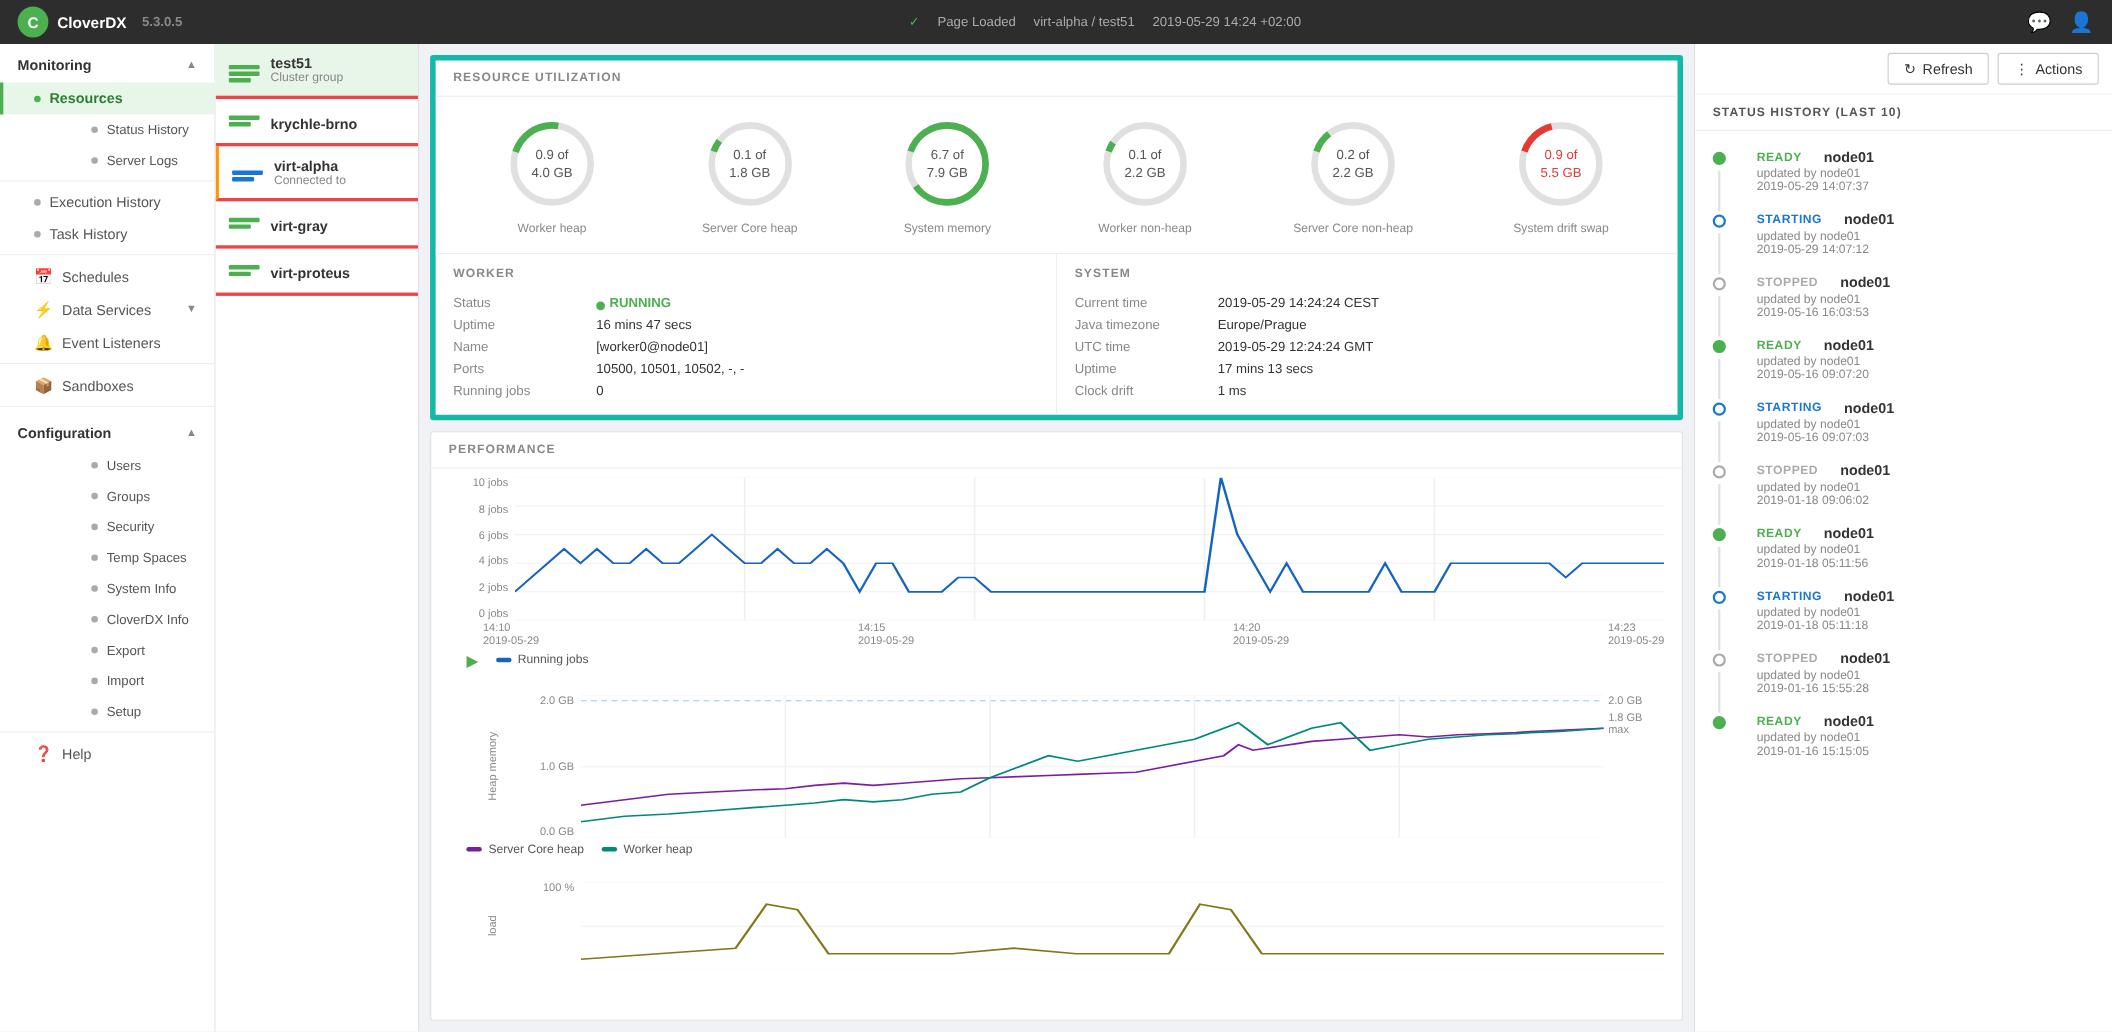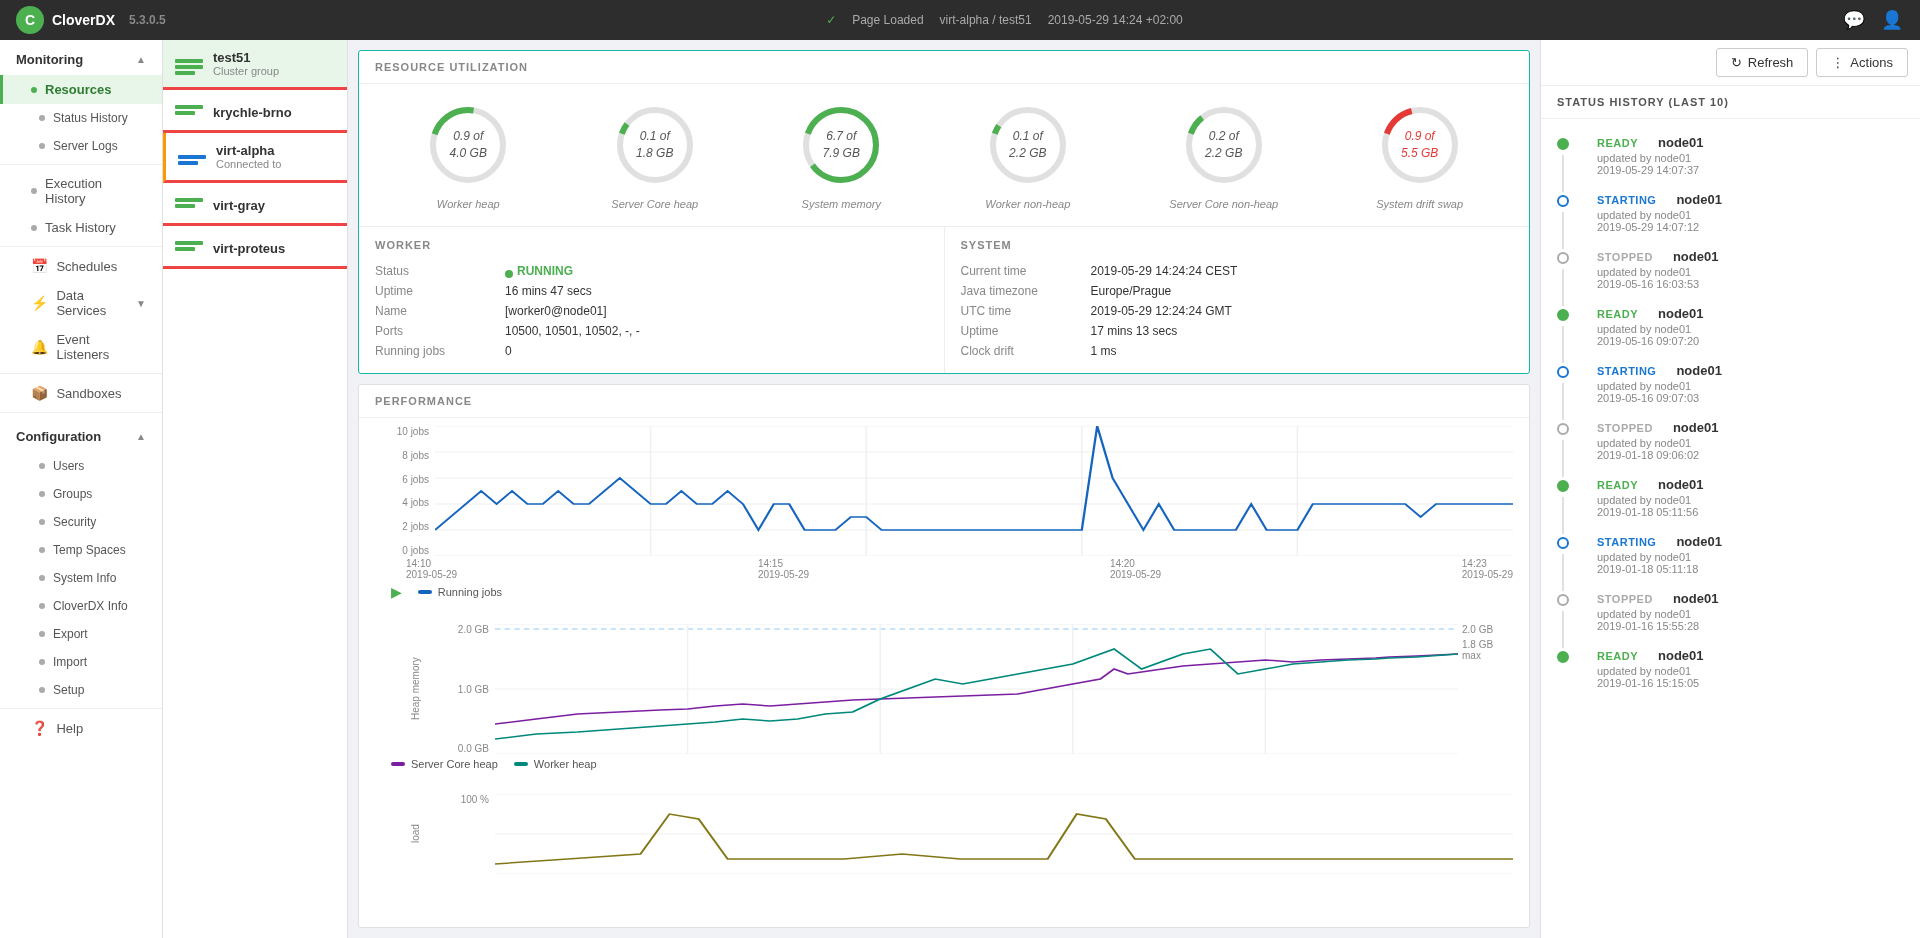--- a/index.html
+++ b/index.html
@@ -12,27 +12,27 @@
     .topbar-version { color: #888; font-size: 12px; margin-left: 6px; }
     .topbar-center { flex: 1; display: flex; align-items: center; justify-content: center; gap: 16px; font-size: 12px; color: #aaa; }
     .topbar-center .check { color: #4caf50; }
     .topbar-right { display: flex; align-items: center; gap: 16px; }
     .topbar-right .icon-btn { color: #aaa; cursor: pointer; font-size: 18px; }
 
     
     .app-body { display: flex; flex: 1; overflow: hidden; }
 
     
-    .sidebar { width: 163px; background: #fff; border-right: 1px solid #e0e0e0; display: flex; flex-direction: column; overflow-y: auto; flex-shrink: 0; }
+    .sidebar { width: 196px; background: #fff; border-right: 1px solid #e0e0e0; display: flex; flex-direction: column; overflow-y: auto; flex-shrink: 0; }
     .sidebar-section { padding: 0; }
     .sidebar-group-header { display: flex; align-items: center; justify-content: space-between; padding: 12px 16px 8px; font-size: 13px; font-weight: 600; color: #333; cursor: pointer; }
     .sidebar-group-header .chevron { font-size: 10px; color: #888; }
     .sidebar-item { display: flex; align-items: center; gap: 8px; padding: 7px 16px 7px 28px; font-size: 13px; color: #555; cursor: pointer; border-left: 3px solid transparent; }
     .sidebar-item.active { background: #e8f5e9; color: #2e7d32; border-left: 3px solid #4caf50; font-weight: 600; }
-    .sidebar-item.sub { padding-left: 36px; font-size: 12px; }
+    .sidebar-item.sub { padding-left: 36px; font-size: 12px; margin-left: 44px; }
     .sidebar-item .dot { width: 6px; height: 6px; border-radius: 50%; background: #aaa; flex-shrink: 0; }
     .sidebar-item.active .dot { background: #4caf50; }
     .sidebar-divider { height: 1px; background: #eee; margin: 4px 0; }
     .sidebar-item .item-icon { font-size: 14px; color: #888; }
 
     
     .secondary-sidebar { width: 185px; background: #fff; border-right: 1px solid #e0e0e0; overflow-y: auto; flex-shrink: 0; }
     .cluster-item { display: flex; align-items: flex-end; gap: 10px; padding: 10px 12px; cursor: pointer; border-bottom: 3px solid #ef4444; }
     .cluster-item.selected { background: #e8f5e9; }
     .cluster-icon { width: 28px; height: 20px; display: flex; flex-direction: column; gap: 2px; justify-content: center; }
@@ -42,24 +42,24 @@
     .cluster-icon.green .bar { background: #4caf50; }
     .cluster-icon.blue .bar { background: #1976d2; }
     .cluster-item-info .name { font-weight: 600; font-size: 13px; color: #333; }
     .cluster-item-info .sub { font-size: 11px; color: #888; }
     .cluster-item.highlighted { border-left: 3px solid #ff9800; }
 
     
     .main-content { flex: 1; display: flex; flex-direction: column; overflow: hidden; }
 
     
-    .section-panel { background: #fff; margin: 10px; border: 1px solid #14b8a6; border-radius: 3px; flex-shrink: 0; }
+    .section-panel { background: #fff; margin: 10px; border: 5px solid #14b8a6; border-radius: 3px; flex-shrink: 0; }
     .section-header { padding: 10px 16px; font-size: 11px; font-weight: 700; color: #888; letter-spacing: 1px; border-bottom: 1px solid #eee; text-transform: uppercase; }
 
-    .gauges-row { display: flex; align-items: flex-end; justify-content: space-around; padding: 16px; font-style: italic; }
+    .gauges-row { display: flex; align-items: flex-end; justify-content: space-around; padding: 16px; }
     .gauge-item { display: flex; flex-direction: column; align-items: center; gap: 8px; }
     .gauge-circle { position: relative; width: 90px; height: 90px; }
     .gauge-circle svg { position: absolute; top: 0; left: 0; }
     .gauge-text { position: absolute; top: 50%; left: 50%; transform: translate(-50%, -50%); text-align: center; font-size: 12px; color: #555; line-height: 1.4; }
     .gauge-text .val { font-size: 12px; }
     .gauge-label { font-size: 11px; color: #888; text-align: center; }
 
     
     .info-row { display: flex; border-top: 1px solid #eee; }
     .info-section { flex: 1; padding: 12px 16px; }

